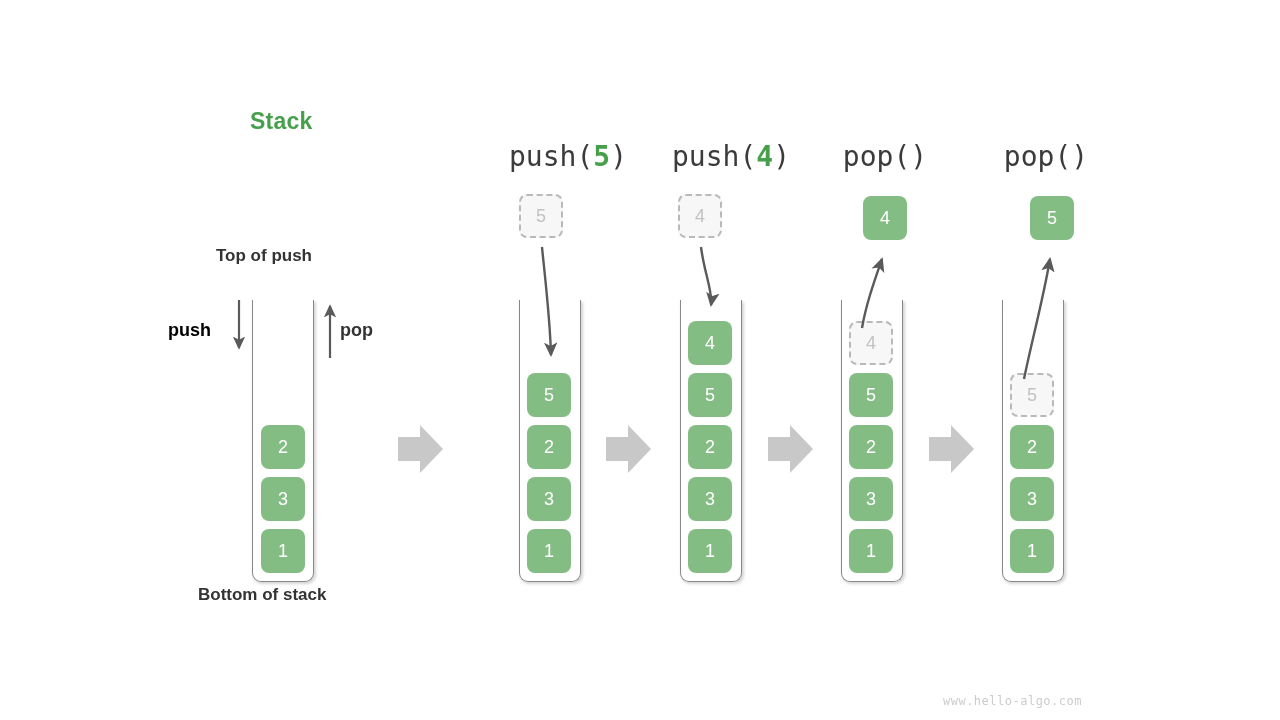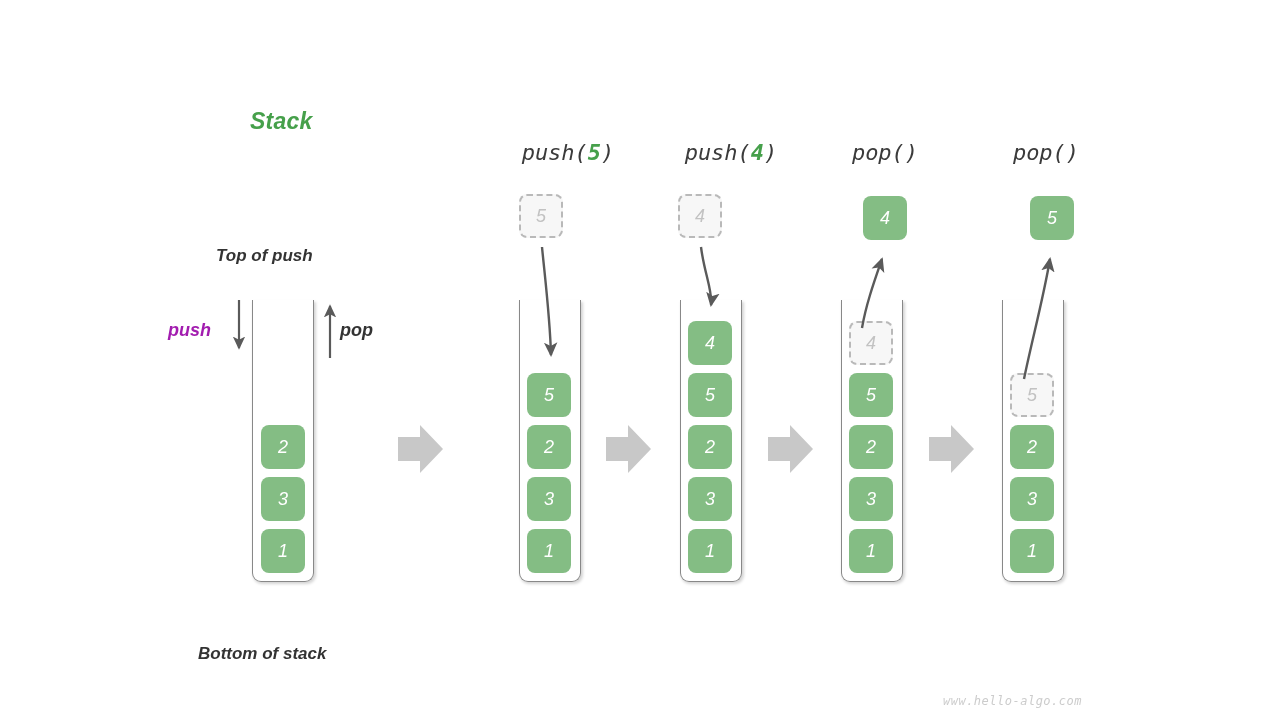--- a/index.html
+++ b/index.html
@@ -13,21 +13,20 @@
     position: relative;
     overflow: hidden;
     font-family: "Liberation Sans", sans-serif;
     -webkit-font-smoothing: antialiased;
   }
   .canvas {
     position: absolute;
     left: 0; top: 0;
     width: 1100px;
     height: 720px;
-    font-style: italic;
   }
 
   
   .title {
     position: absolute;
     left: 250px;
     top: 108px;
     font-size: 23px;
     font-weight: bold;
     color: #46a04b;
@@ -38,50 +37,50 @@
     left: 216px;
     top: 246px;
     font-size: 17px;
     font-weight: bold;
     color: #333333;
     white-space: nowrap;
   }
   .lbl-bottom {
     position: absolute;
     left: 198px;
-    top: 644px;
+    top: 585px;
     font-size: 17px;
     font-weight: bold;
     color: #333333;
     white-space: nowrap;
   }
   .lbl-push {
     position: absolute;
     left: 168px;
     top: 320px;
     font-size: 18px;
     font-weight: bold;
-    color: #a21caf;
+    color: #000000;
   }
   .lbl-pop {
     position: absolute;
     left: 340px;
     top: 320px;
     font-size: 18px;
     font-weight: bold;
     color: #333333;
     text-align: right;
   }
 
   
   .op-header {
     position: absolute;
     top: 140px;
     font-family: "DejaVu Sans Mono", "Liberation Mono", monospace;
-    font-size: 22px;
+    font-size: 28px;
     color: #3b3b3b;
     white-space: nowrap;
     text-align: center;
     transform: translateX(-50%);
   }
   .op-header .num {
     color: #46a04b;
     font-weight: bold;
   }
 

